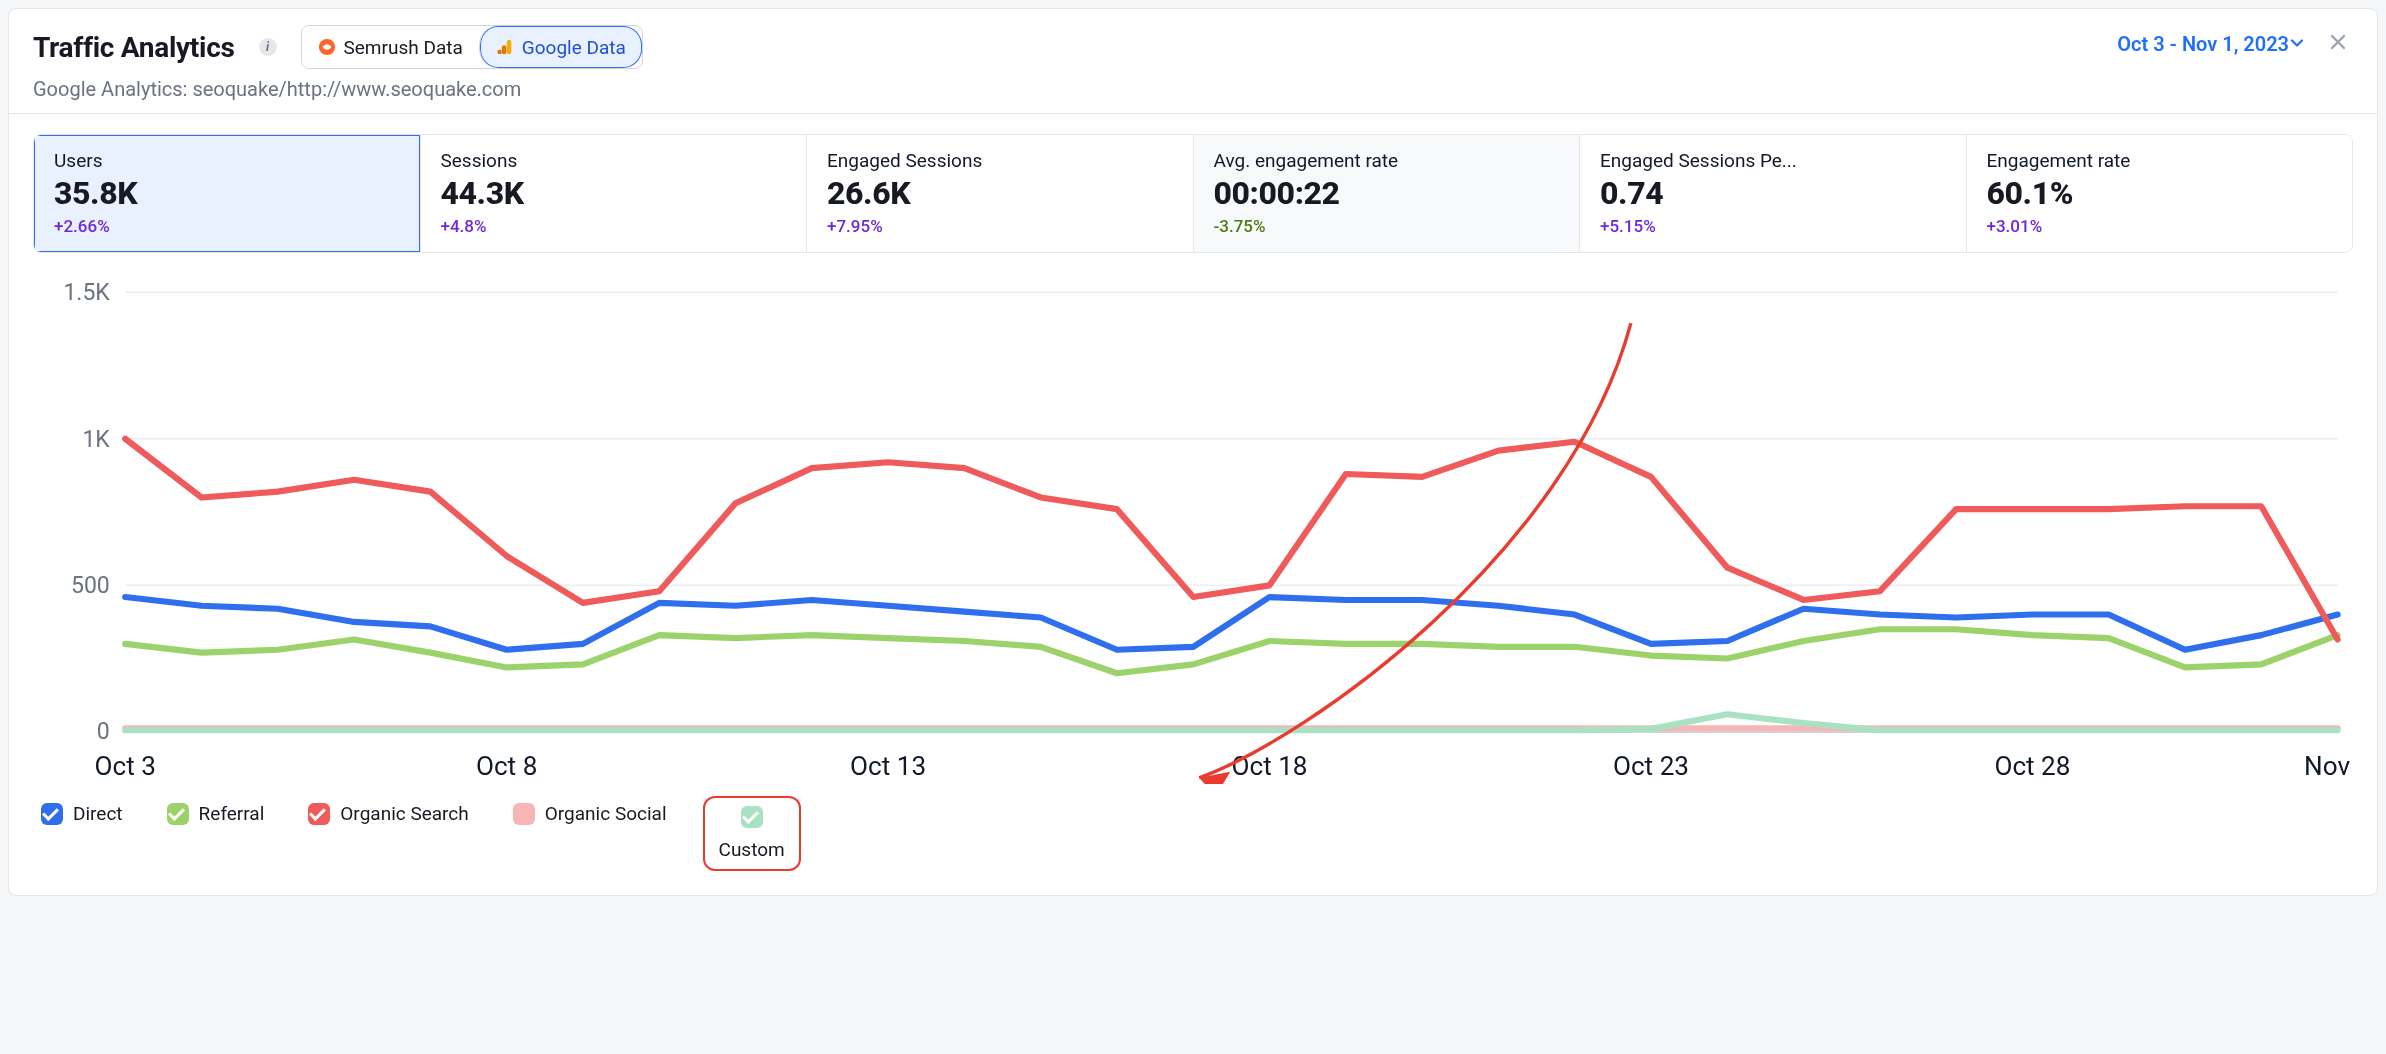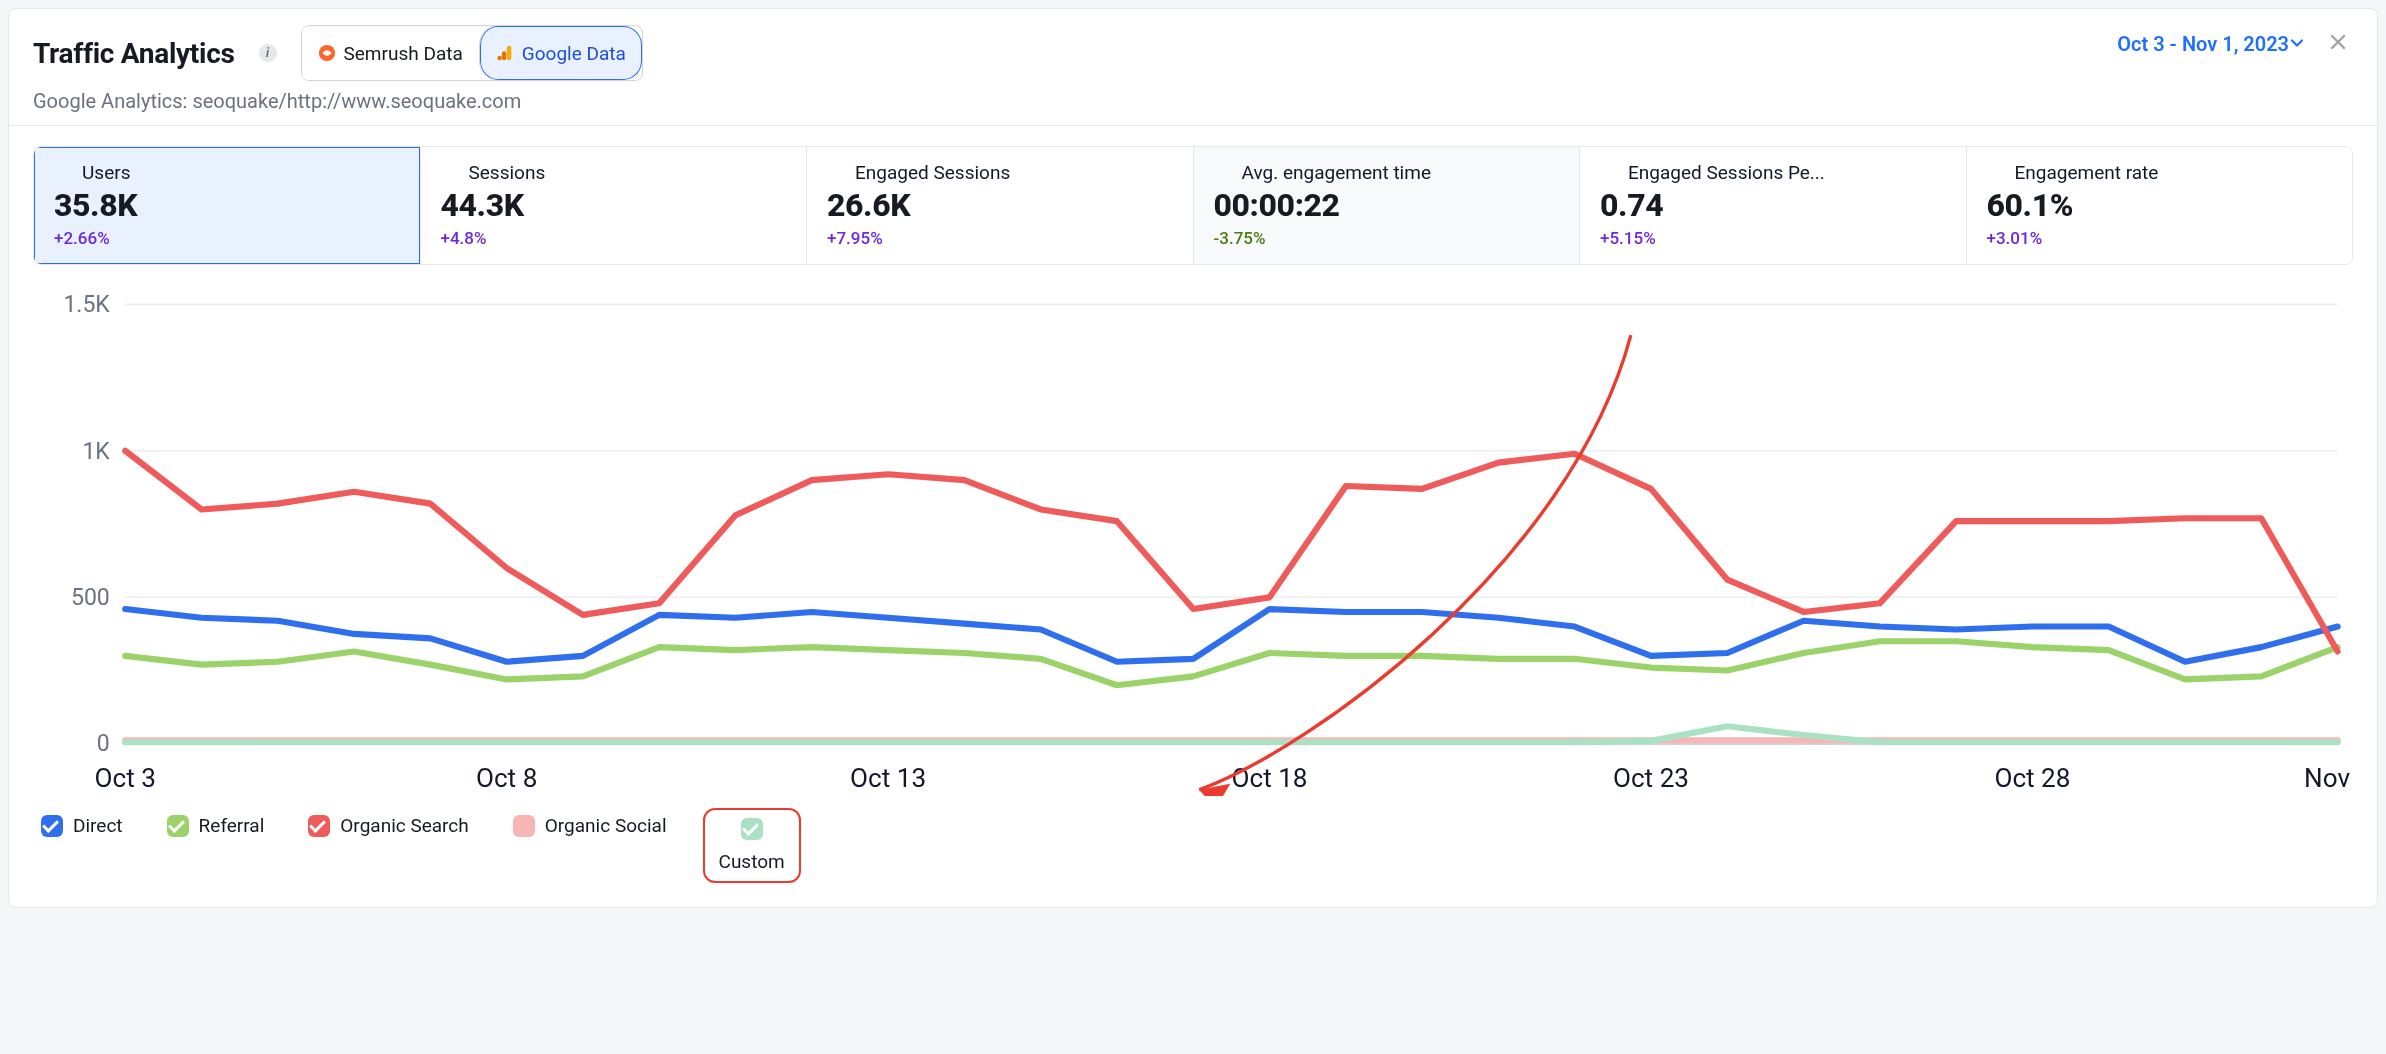--- a/index.html
+++ b/index.html
@@ -3,39 +3,39 @@
 <meta charset="utf-8">
 <style>
   * { box-sizing: border-box; }
   html, body { margin:0; padding:0; font-family: -apple-system, BlinkMacSystemFont, "Segoe UI", Roboto, Arial, sans-serif; color:#171a22; background:#f5f6f7; }
   .panel { background:#fff; border:1px solid #e5e7eb; border-radius:8px; margin:8px; overflow:hidden; }
   .panel-header { display:flex; align-items:flex-start; justify-content:space-between; padding:16px 24px 12px 24px; border-bottom:1px solid #e5e7eb; }
   .panel-header-left { display:flex; flex-direction:column; gap:8px; }
   .title-row { display:flex; align-items:center; gap:24px; }
   .title { font-size:28px; font-weight:700; letter-spacing:-0.3px; }
   .info-icon { width:18px; height:18px; display:inline-flex; align-items:center; justify-content:center; border-radius:50%; background:#e5e7eb; color:#6b7280; font-style:italic; font-weight:700; font-size:12px; line-height:1; }
-  .seggroup { display:flex; border:1px solid #d1d5db; border-radius:8px; overflow:hidden; height:56px; }
+  .seggroup { display:flex; border:1px solid #d1d5db; border-radius:8px; overflow:hidden; height:44px; }
   .seg { display:flex; align-items:center; gap:8px; padding:0 16px; font-size:19px; cursor:pointer; user-select:none; background:#fff; }
   .seg + .seg { border-left:1px solid #d1d5db; }
   .seg.selected { background:#eaf1fe; box-shadow: inset 0 0 0 1px #2f6fed; color:#1f4ed8;border-radius:19px; }
   .seg-icon { width:18px; height:18px; }
   .subtitle { font-size:20px; color:#6b7280; }
   .panel-header-right { display:flex; align-items:center; gap:18px; padding-top:4px; }
   .daterange { display:flex; align-items:flex-end; gap:0; color:#1f6fff; font-size:20px; font-weight:600; cursor:pointer; }
   .chevron { display:inline-block; }
   .chevron svg { width:16px; height:16px; }
   .close-btn { color:#9ca3af; font-size:22px; line-height:1; cursor:pointer; padding:4px 6px; }
 
   .panel-body { padding:20px 24px 24px 24px; }
   .kpi-row { display:flex; border:1px solid #e5e7eb; border-radius:8px; overflow:hidden; }
   .kpi { flex:1 1 0; padding:14px 20px 16px 20px; border-left:1px solid #e5e7eb; background:#fff; cursor:pointer; min-width:0; }
   .kpi:first-child { border-left:none; }
   .kpi.selected { background:#eaf1fe; box-shadow: inset 0 0 0 1px #2f6fed; position:relative; }
   .kpi.highlight { background:#f8f9fb; }
-  .kpi-label { font-size:19px; color:#111827; white-space:nowrap; overflow:hidden; text-overflow:ellipsis;margin-left:28px; }
+  .kpi-label { font-size:19px; color:#111827; white-space:nowrap; overflow:hidden; text-overflow:ellipsis; }
   .kpi-value { font-size:32px; font-weight:800; margin-top:2px; letter-spacing:-0.4px; }
   .kpi-change { font-size:17px; margin-top:4px; font-weight:500; }
   .chg-pos { color:#6d28d9; }
   .chg-neg { color:#4d7c0f; }
 
   .chart-wrap { position:relative; margin-top:24px; }
   .chart-svg { display:block; width:100%; }
   .y-label { font-size:15px; fill:#6b7280; text-anchor:end; }
   .x-label { font-size:17px; fill:#111827; text-anchor:middle; }
   .grid-line { stroke:#eceef1; stroke-width:1; }
@@ -109,21 +109,21 @@
           <div class="kpi-label">Sessions</div>
           <div class="kpi-value">44.3K</div>
           <div class="kpi-change chg-pos">+4.8%</div>
         </div>
         <div class="kpi">
           <div class="kpi-label">Engaged Sessions</div>
           <div class="kpi-value">26.6K</div>
           <div class="kpi-change chg-pos">+7.95%</div>
         </div>
         <div class="kpi highlight">
-          <div class="kpi-label">Avg. engagement time</div>
+          <div class="kpi-label">Avg. engagement rate</div>
           <div class="kpi-value">00:00:22</div>
           <div class="kpi-change chg-neg">-3.75%</div>
         </div>
         <div class="kpi">
           <div class="kpi-label">Engaged Sessions Pe...</div>
           <div class="kpi-value">0.74</div>
           <div class="kpi-change chg-pos">+5.15%</div>
         </div>
         <div class="kpi">
           <div class="kpi-label">Engagement rate</div>

